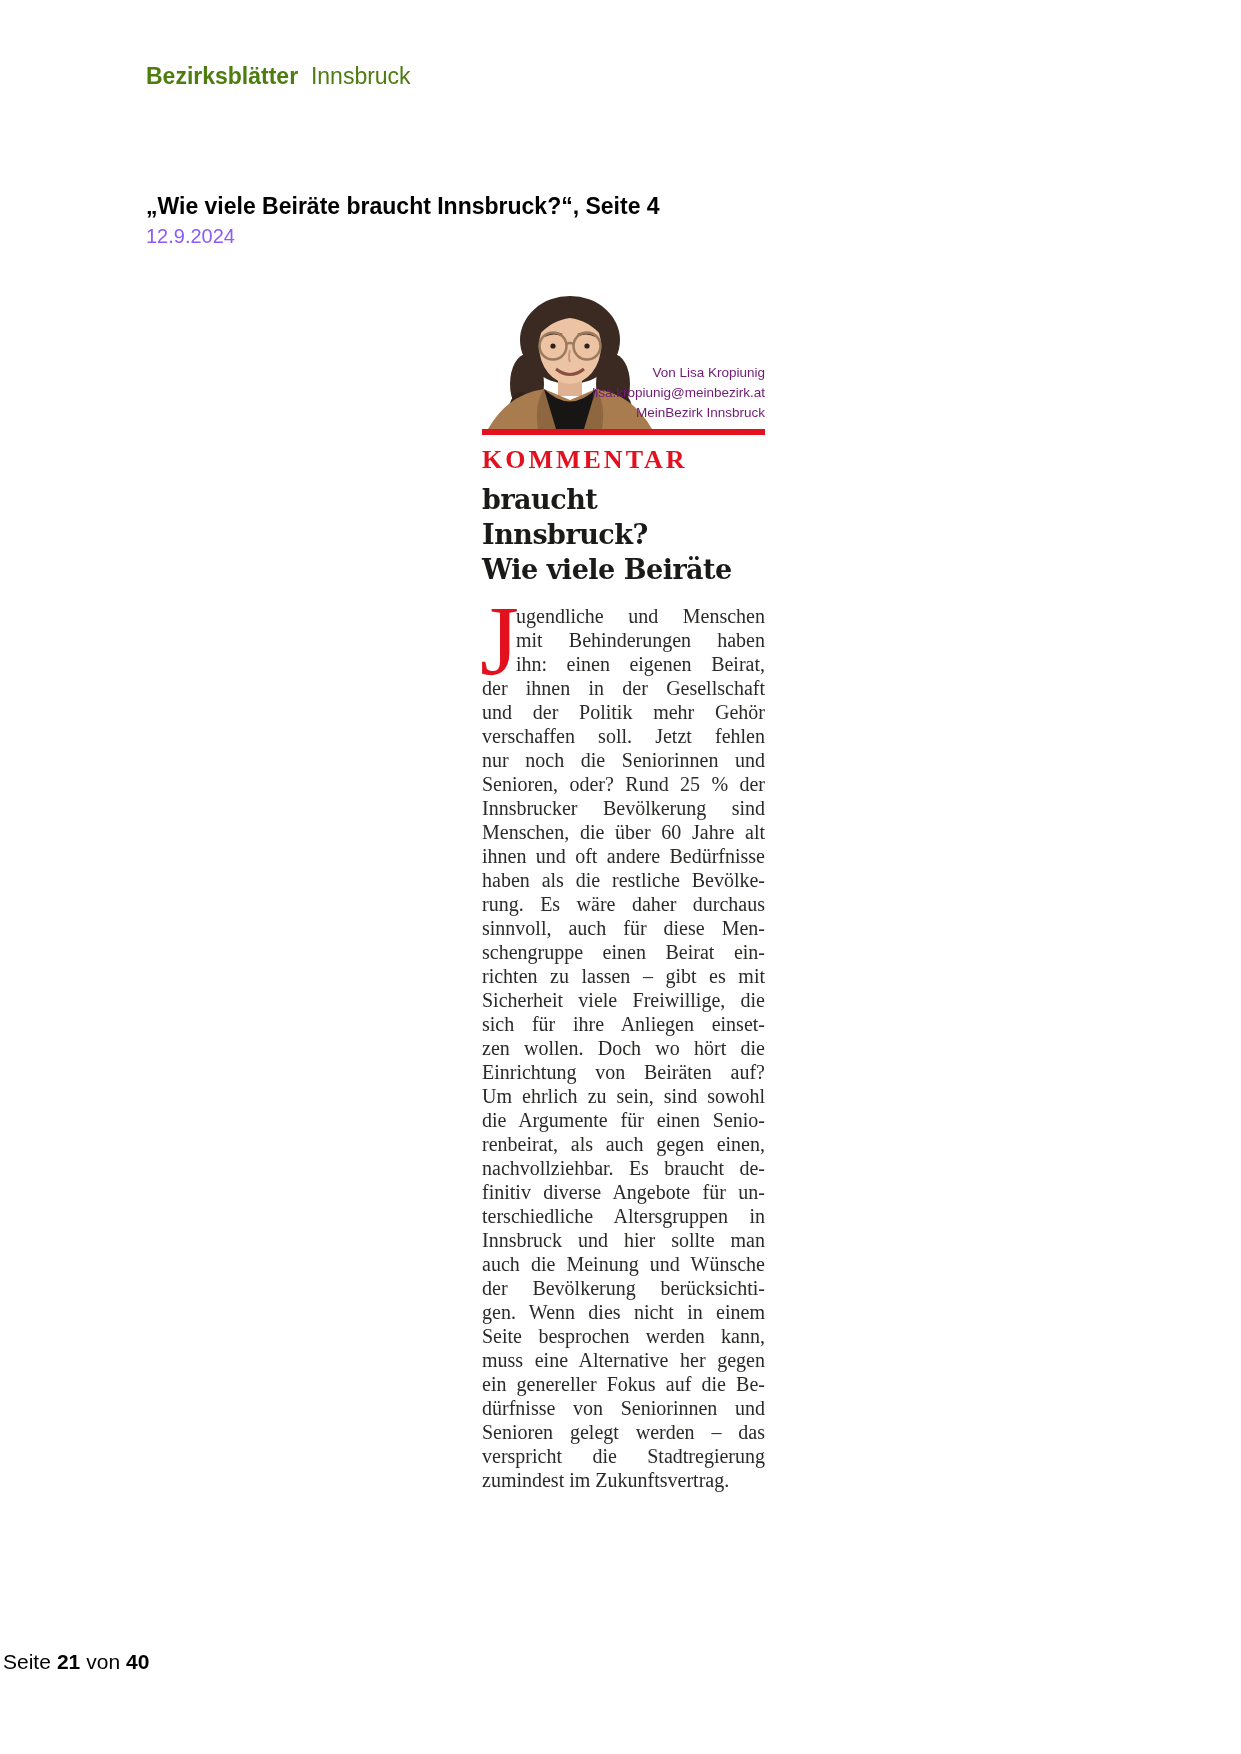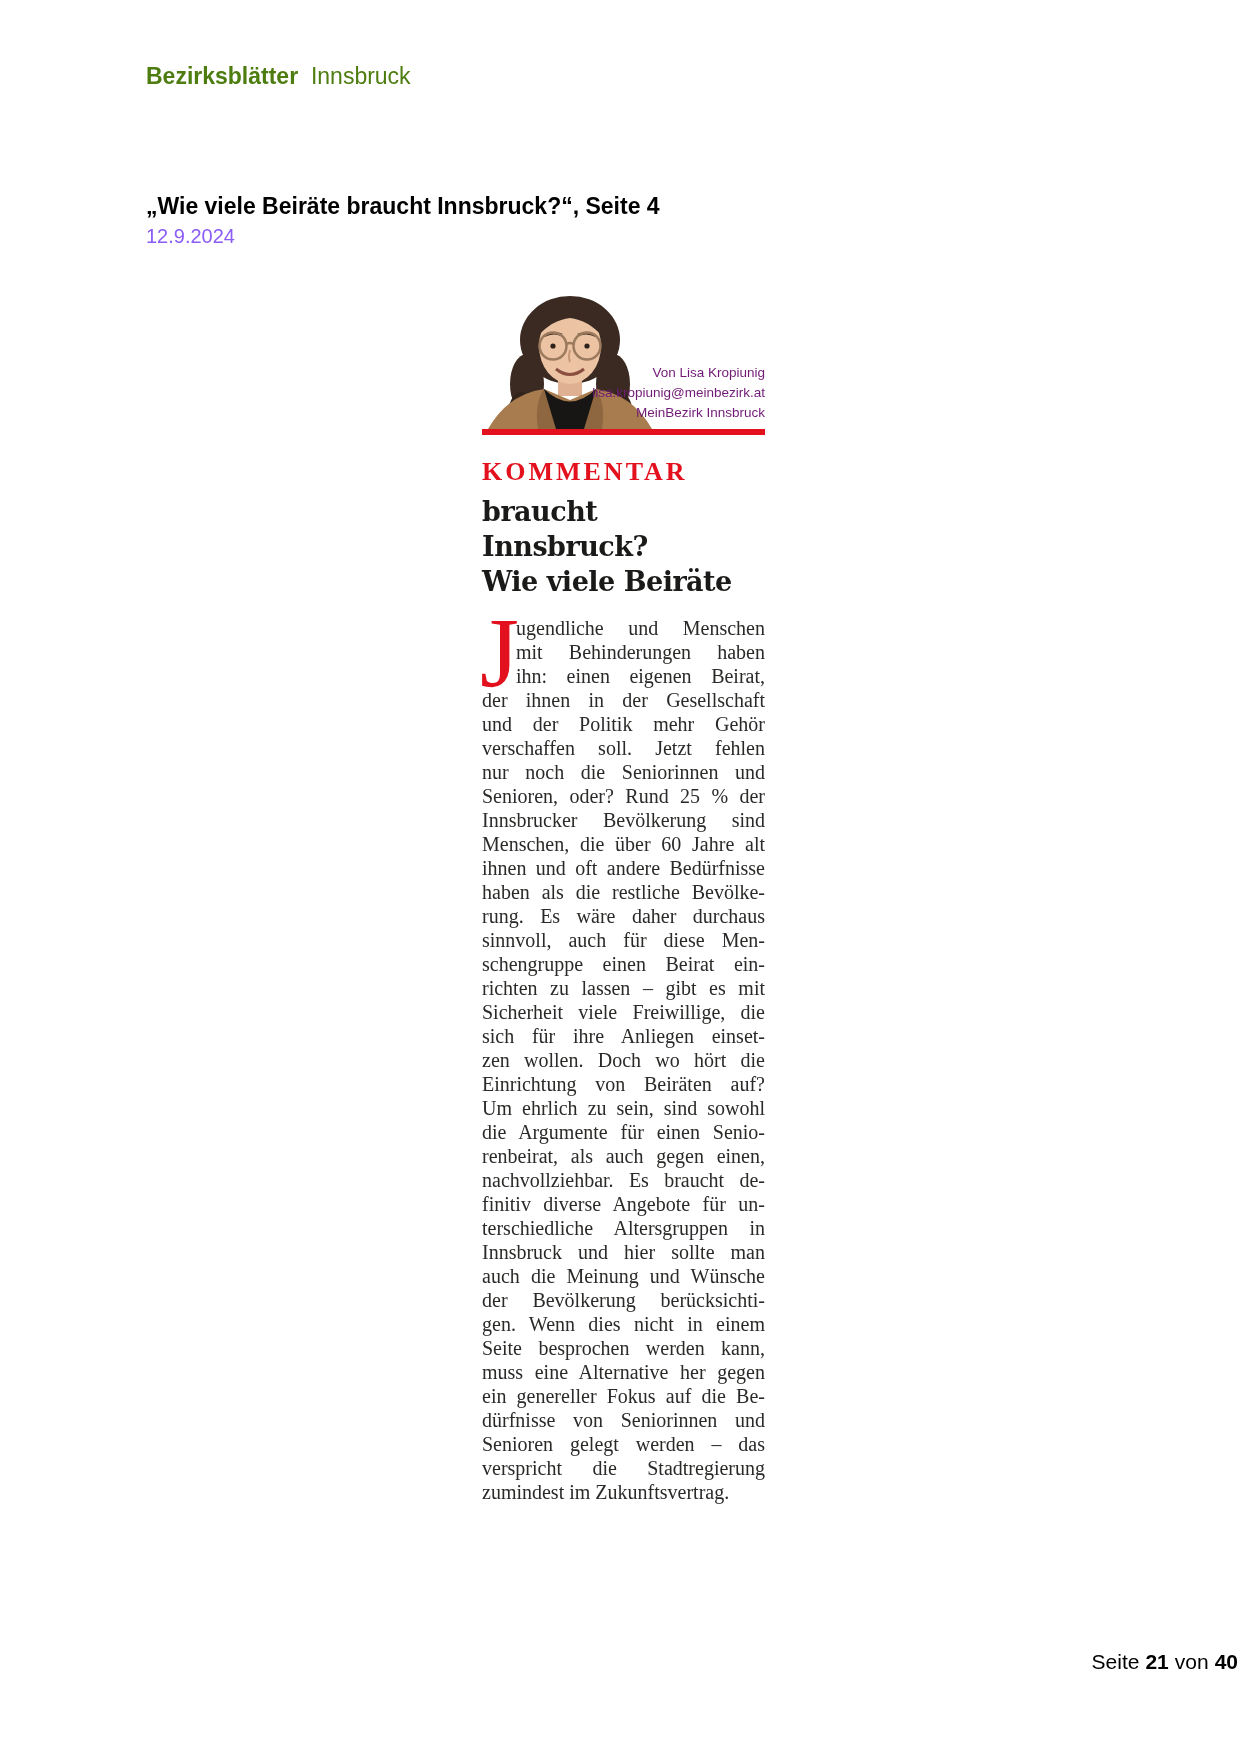--- a/index.html
+++ b/index.html
@@ -38,21 +38,21 @@
     position:absolute;left:0;bottom:0;width:178px;height:137px;
   }
   .byline{
     position:absolute;right:0;bottom:6px;
     text-align:right;
     font-size:13.5px;line-height:20px;
     color:#701a75;
   }
   .red-rule{height:6px;background:var(--accent);}
   .kicker{
-    margin-top:22px;
+    margin-top:10px;
     font-family:"Liberation Serif",serif;
     font-weight:bold;
     font-size:26px;line-height:30px;
     letter-spacing:3px;
     color:var(--accent);
   }
   .headline{
     margin-top:7px;
     font-family:"DejaVu Serif","Liberation Serif",serif;
     font-weight:bold;
@@ -77,21 +77,21 @@
     line-height:24px;
     text-align:justify;
     text-align-last:justify;
     white-space:normal;
   }
   .body-lines .body-line:nth-child(-n+3){padding-left:34px;}
   .body-lines .body-line:last-child{text-align:left;text-align-last:left;}
   
   .footer{
     position:absolute;left:0;top:1650px;width:100%;
-    text-align:right;
+    text-align:left;
     font-size:21px;color:#000;
   }
   .footer .num{font-weight:bold;}
   .footer span{padding:0 3px;}
 </style>
 </head>
 <body>
 
 <div class="page">
 

